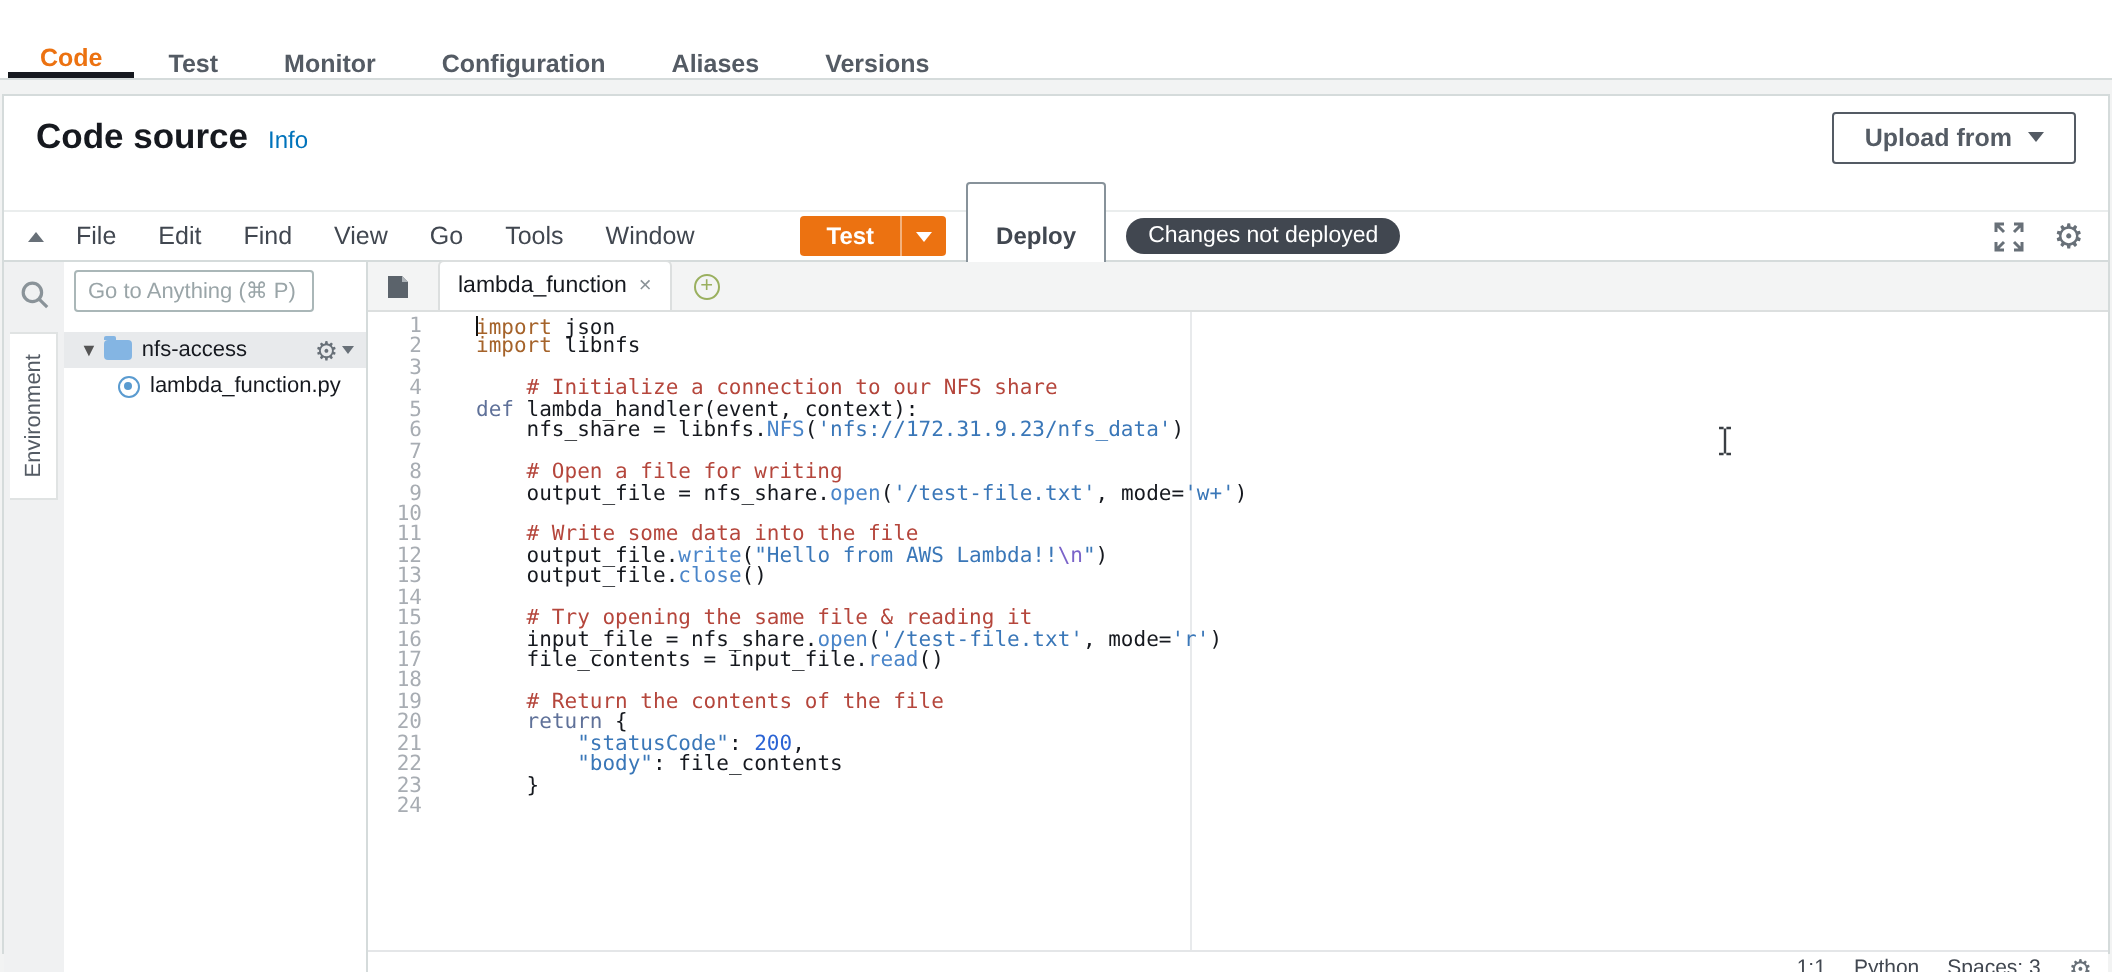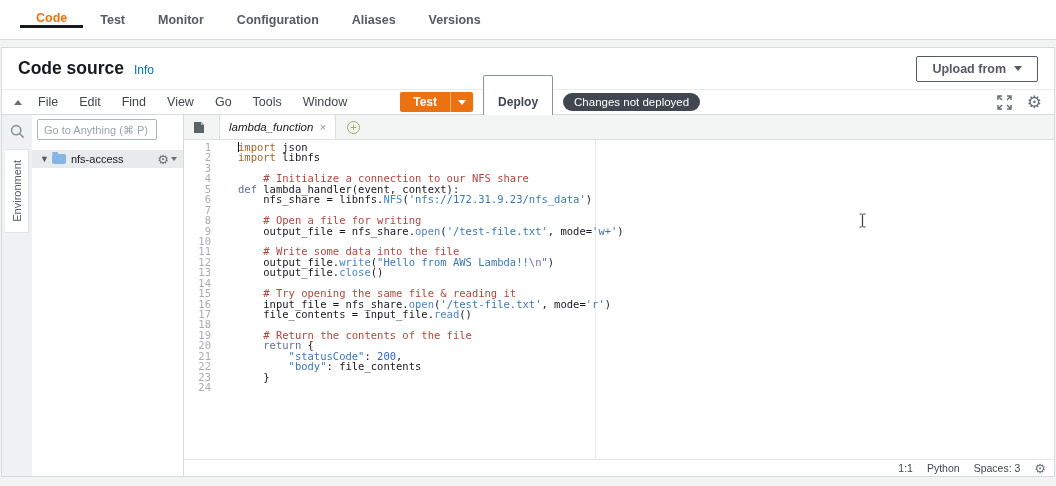--- a/index.html
+++ b/index.html
@@ -5,34 +5,34 @@
   :root{
     --orange:#ec7211; --ink:#16191f; --gray-text:#545b64; --menu-text:#414750;
     --border:#d5dbdb; --link:#0073bb; --badge:#414750;
     --kw:#a5632a; --st:#5f7199; --cm:#b5463c; --str:#3a77b8; --fn:#4a85c9; --num:#2a63d4; --esc:#7a63c9; --pl:#16191f;
     --lh:10.45px;
   }
   *{margin:0;padding:0;box-sizing:border-box;}
   html,body{width:1056px;height:486px;}
   body{position:relative;overflow:hidden;background:#f2f3f3;font-family:"Liberation Sans","DejaVu Sans",sans-serif;color:var(--ink);}
   
-  .topnav{height:40px;background:#fff;border-bottom:1px solid var(--border);display:flex;align-items:center;padding-left:20px;}
+  .topnav{height:40px;background:#fff;border-bottom:1px solid var(--border);display:flex;align-items:flex-end;padding-left:4px;}
   .topnav .tab{display:flex;align-items:center;padding:0 16px;font-size:12.5px;font-weight:bold;color:var(--gray-text);cursor:pointer;position:relative;}
   .topnav .tab.active{color:var(--orange);border-bottom:3px solid var(--ink);}
   .topnav .sep{width:1px;background:#eaeded;margin:11px 0;}
   
   .card{position:absolute;left:1px;right:1px;top:47px;height:430px;background:#fff;border:1px solid var(--border);}
   .card-header{height:41px;display:flex;align-items:center;padding:0 16px;}
   .card-title{font-size:17.5px;font-weight:bold;color:var(--ink);}
   .info-link{font-size:12px;color:var(--link);margin-left:10px;margin-top:3px;cursor:pointer;}
   .upload-btn{margin-left:auto;display:flex;align-items:center;gap:8px;background:#fff;border:1px solid var(--gray-text);border-radius:2px;padding:5px 15px;font-size:12.5px;font-weight:bold;color:var(--gray-text);cursor:pointer;}
   .tri-down{width:0;height:0;border-left:4px solid transparent;border-right:4px solid transparent;border-top:5px solid currentColor;}
   .tri-up{width:0;height:0;border-left:4px solid transparent;border-right:4px solid transparent;border-bottom:5px solid #687078;}
   
-  .toolbar{height:26px;border-top:1px solid #eaeded;border-bottom:1px solid var(--border);display:flex;align-items:center;padding:0 12px;}
+  .toolbar{height:26px;border-top:1px solid #eaeded;border-bottom:1px solid var(--border);display:flex;align-items:center;padding:0 12px;margin-top:16px;}
   .collapse-icon{margin-right:16px;display:flex;align-items:center;cursor:pointer;}
   .menu-item{font-size:12.5px;color:var(--menu-text);margin-right:21px;cursor:pointer;}
   .test-split{display:flex;margin-left:32px;border-radius:2px;overflow:hidden;cursor:pointer;}
   .test-main{background:var(--orange);color:#fff;font-size:12px;font-weight:bold;padding:3px 13px;}
   .test-caret{background:var(--orange);border-left:1px solid rgba(255,255,255,.45);color:#fff;display:flex;align-items:center;padding:0 7px;}
   .deploy-btn{margin-left:10px;background:#fff;border:1px solid #87929a;border-radius:2px;font-size:12px;font-weight:bold;color:var(--menu-text);padding:19px 14px;cursor:pointer;}
   .badge{margin-left:10px;background:var(--badge);color:#fff;font-size:11.5px;border-radius:10px;padding:3px 11px;}
   .toolbar-right{margin-left:auto;display:flex;align-items:center;gap:15px;}
   .icon-btn{cursor:pointer;color:var(--gray-text);display:flex;align-items:center;}
   .gear{font-size:17px;color:#687078;line-height:1;}
@@ -53,21 +53,21 @@
   .folder-ic::before{content:"";position:absolute;top:-2px;left:0;width:6px;height:2px;background:#84b5e3;border-radius:1px 1px 0 0;}
   .tree-gear{margin-left:auto;display:flex;align-items:center;gap:2px;padding-right:6px;cursor:pointer;}
   .tree-gear .gear{font-size:13px;}
   .tree-gear .tri-down{border-left-width:3px;border-right-width:3px;border-top-width:4px;color:#687078;}
   .py-ic{width:11px;height:11px;border:1.5px solid #5a9bd0;border-radius:50%;margin:0 5px 0 27px;position:relative;}
   .py-ic::after{content:"";position:absolute;left:2px;top:2px;width:4px;height:4px;background:#5a9bd0;border-radius:50%;}
   
   .editor{flex:1;display:flex;flex-direction:column;background:#fff;min-width:0;}
   .edit-tabbar{height:25px;background:#f3f4f4;border-bottom:1px solid #dcdfdf;display:flex;align-items:flex-end;padding-left:8px;}
   .files-ic{align-self:center;margin-right:14px;cursor:pointer;display:flex;}
-  .edit-tab{background:#fff;border:1px solid #dcdfdf;border-bottom:none;border-radius:3px 3px 0 0;height:22px;display:flex;align-items:center;padding:12px 9px;font-size:11.5px;color:var(--ink);cursor:pointer;font-style:italic;}
+  .edit-tab{background:#fff;border:1px solid #dcdfdf;border-bottom:none;border-radius:3px 3px 0 0;height:22px;display:flex;align-items:center;padding:12px 9px;font-size:11.5px;color:var(--ink);cursor:pointer;}
   .tab-close{color:#8b9398;margin-left:6px;font-size:11px;cursor:pointer;}
   .plus-circle{align-self:center;margin-left:11px;width:13px;height:13px;border:1.4px solid #9ab05f;border-radius:50%;color:#9ab05f;font-size:11px;line-height:11px;text-align:center;cursor:pointer;}
   .code-wrap{flex:1;position:relative;overflow:hidden;font-family:"DejaVu Sans Mono","Liberation Mono",monospace;font-size:10.5px;line-height:var(--lh);}
   .print-margin{position:absolute;left:411px;top:0;bottom:0;width:1px;background:#e8eaec;}
   .gutter{position:absolute;left:0;top:2px;width:36px;text-align:right;color:#a8adb3;}
   .gutter .ln{height:var(--lh);padding-right:9px;}
   .code-lines{position:absolute;left:48px;top:2px;right:0;}
   .cl{height:var(--lh);white-space:pre;padding-left:6px;color:var(--pl);}
   .t-k{color:var(--kw);} .t-d{color:var(--st);} .t-c{color:var(--cm);} .t-s{color:var(--str);margin-top:12px;}
   .t-f{color:var(--fn);} .t-n{color:var(--num);} .t-e{color:var(--esc);} .t-p{color:var(--pl);}
@@ -156,20 +156,24 @@
       <div class="tree">
         <div class="tree-row selected">
           <span class="disclosure">▼</span>
           <span class="folder-ic"></span>
           <span>nfs-access</span>
           <span class="tree-gear">
             <span class="gear">⚙</span>
             <span class="tri-down"></span>
           </span>
         </div>
+        <div class="tree-row">
+          <span class="py-ic"></span>
+          <span>lambda_function.py</span>
+        </div>
       </div>
     </div>
 
     <div class="editor">
       <div class="edit-tabbar">
         <span class="files-ic">
           <svg width="13" height="13" viewBox="0 0 13 13">
             <path d="M2 1 h7 l3 3 v8 h-10 z" fill="#5b636b"></path>
             <path d="M9 1 l3 3 h-3 z" fill="#aeb4b9"></path>
           </svg>

